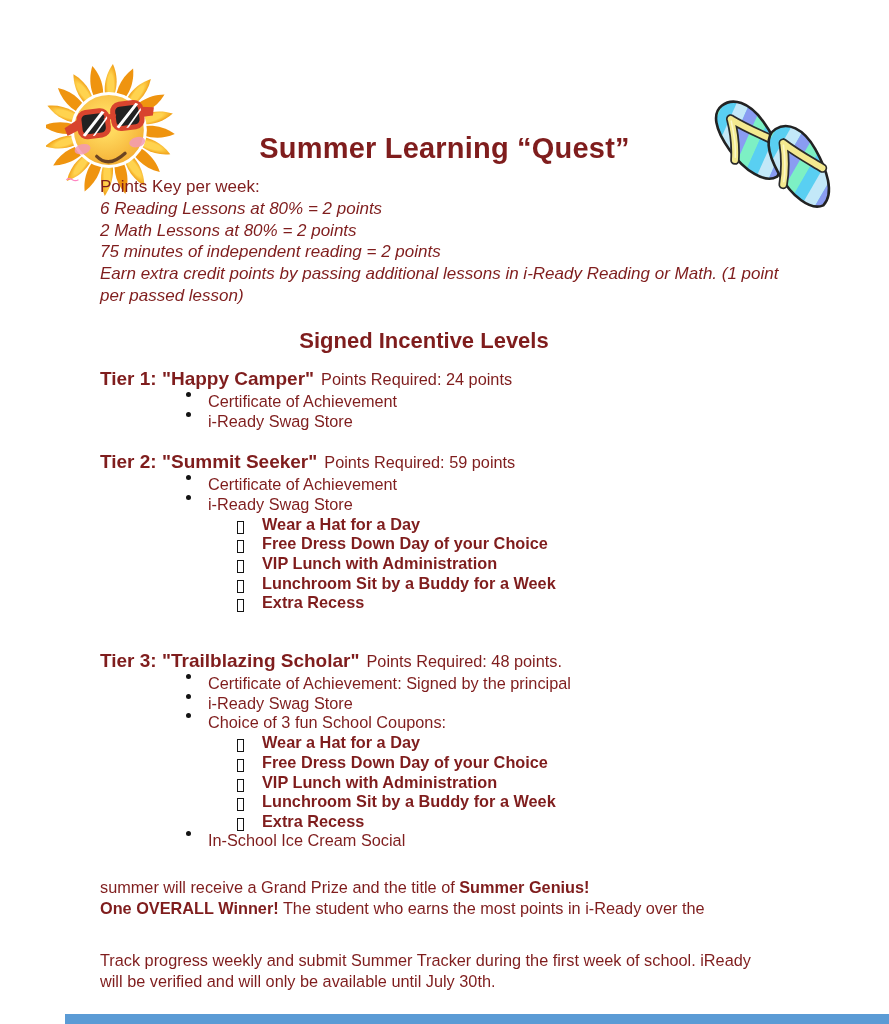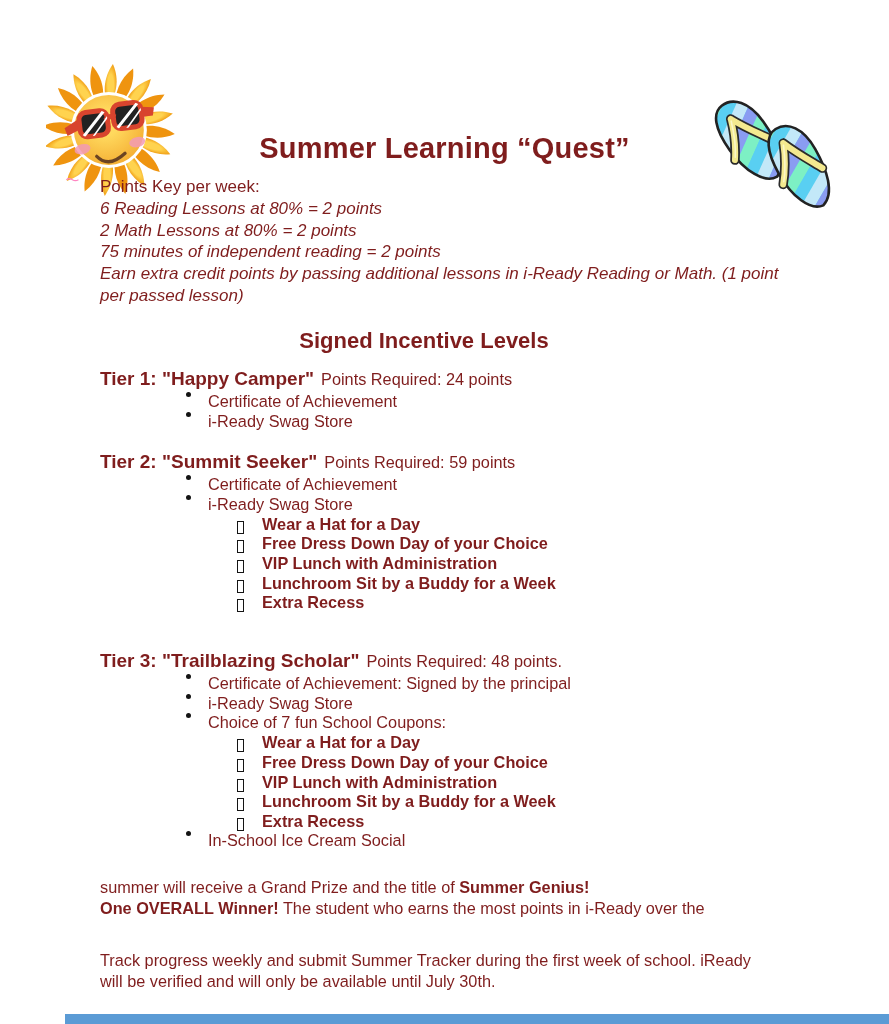--- a/index.html
+++ b/index.html
@@ -290,21 +290,21 @@
     <div class="b-item">
         <span class="dot"></span>
         <span>Certificate of Achievement: Signed by the principal</span>
       </div>
     <div class="b-item">
         <span class="dot"></span>
         <span>i-Ready Swag Store</span>
       </div>
     <div class="b-item">
         <span class="dot"></span>
-        <span>Choice of 7 fun School Coupons:</span>
+        <span>Choice of 3 fun School Coupons:</span>
       </div>
     <div class="c-item">
         <span class="tofu"></span>
         <span>Wear a Hat for a Day</span>
       </div>
     <div class="c-item">
         <span class="tofu"></span>
         <span>Free Dress Down Day of your Choice</span>
       </div>
     <div class="c-item">

